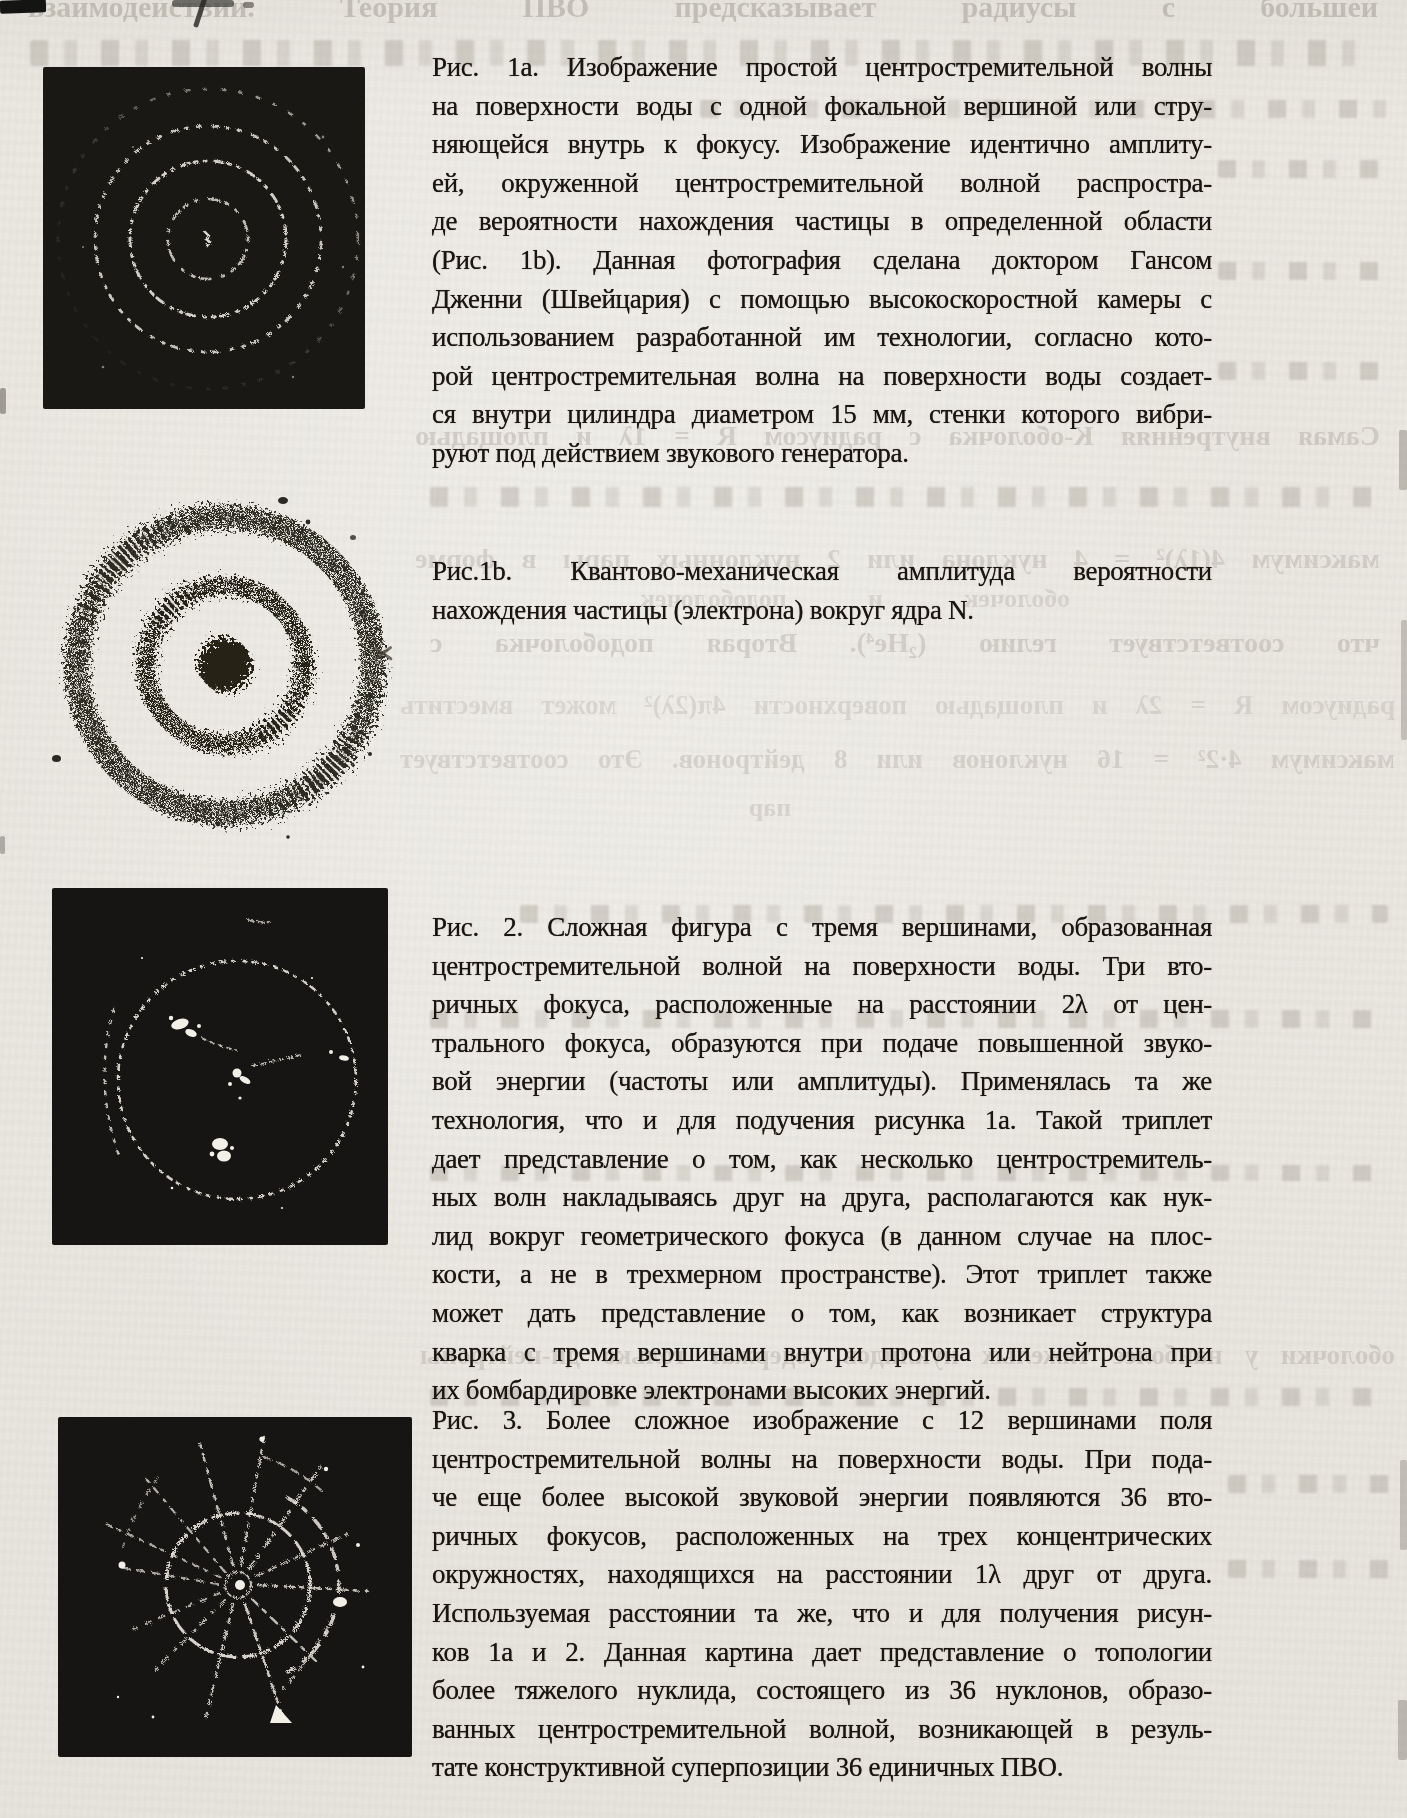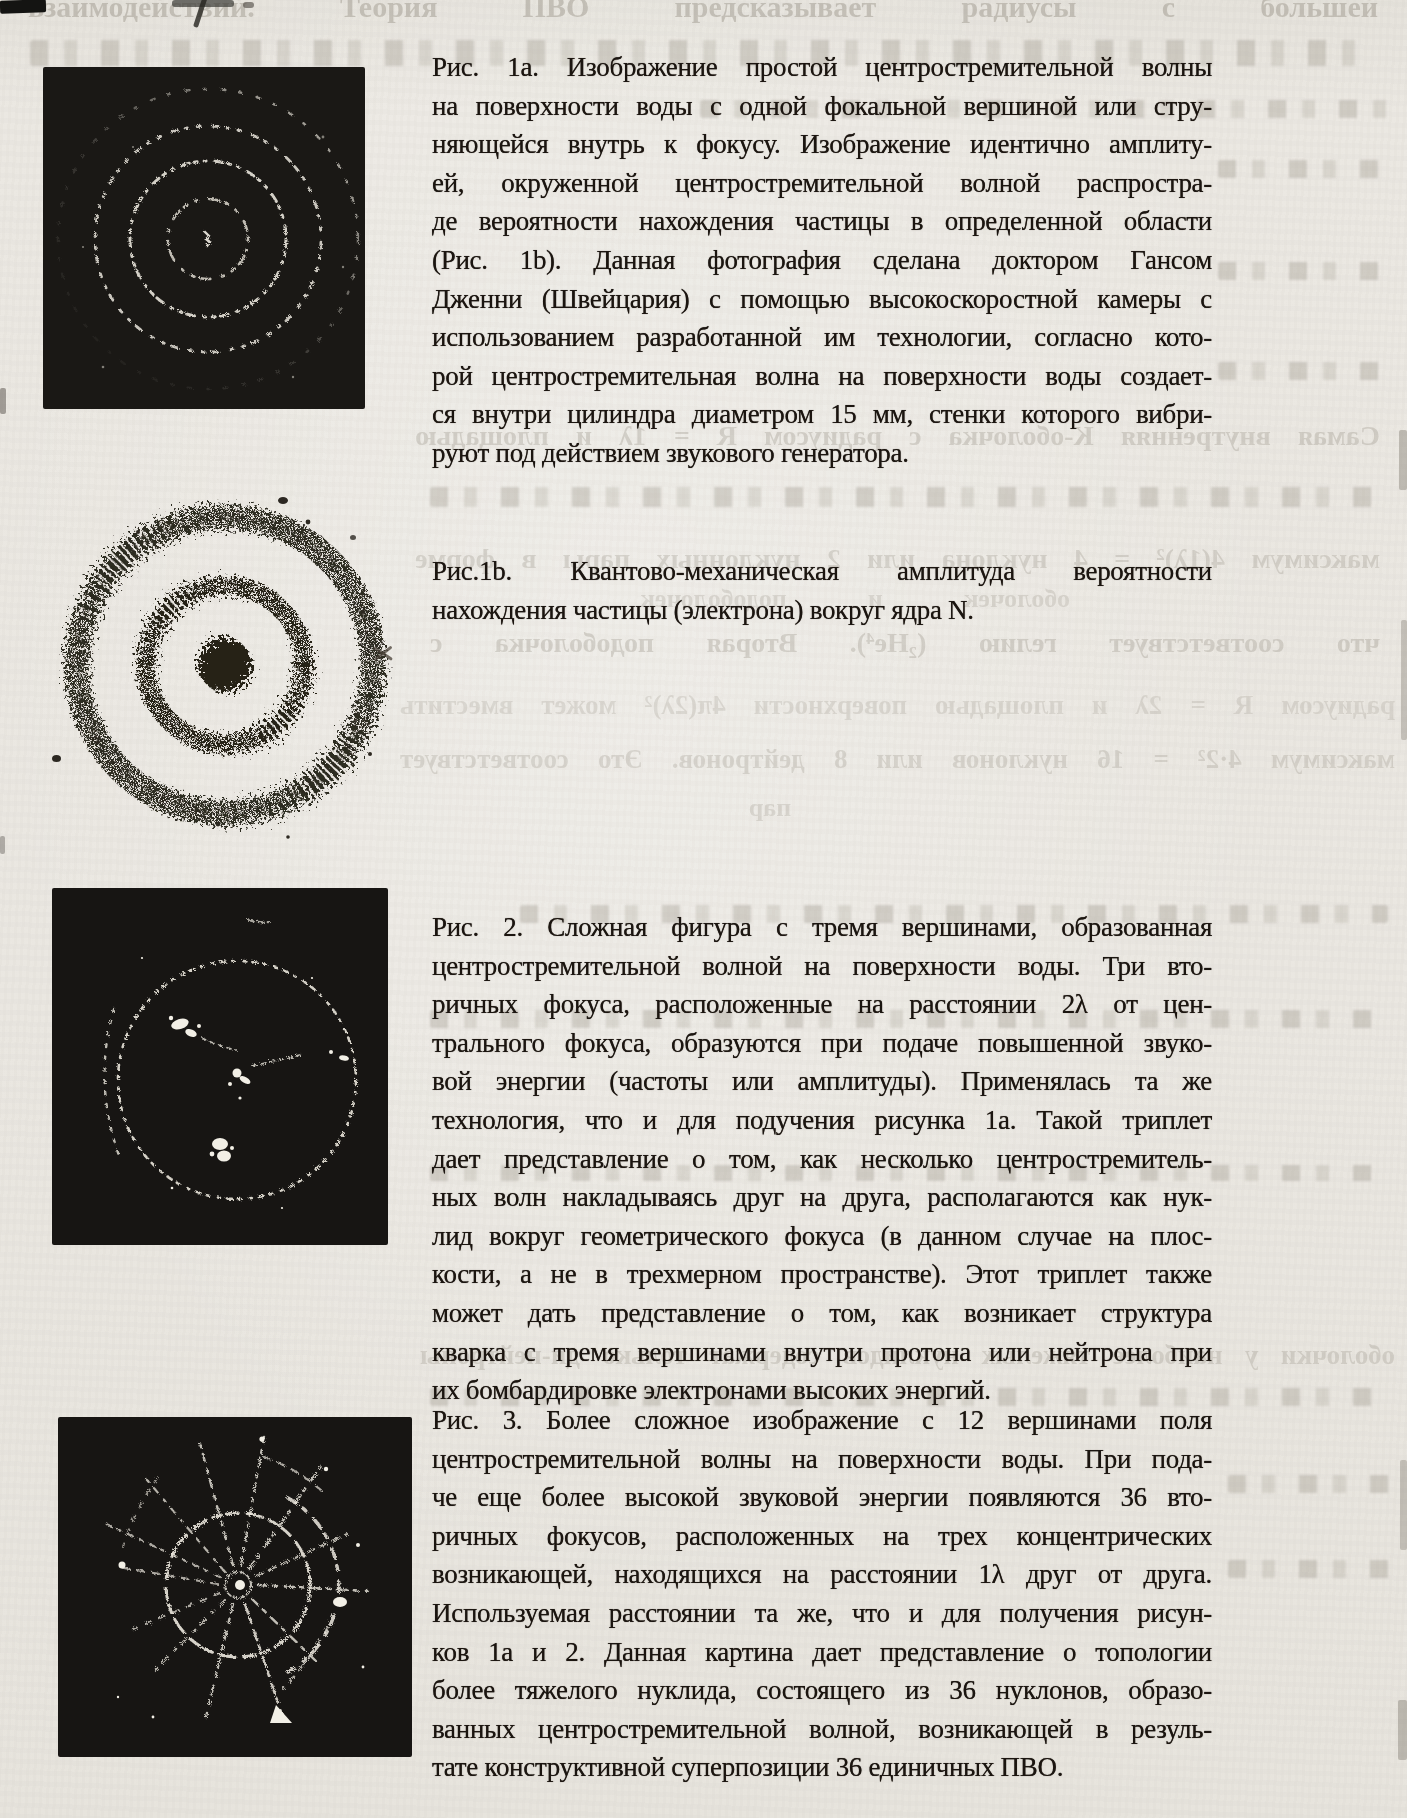--- a/index.html
+++ b/index.html
@@ -289,21 +289,21 @@
       <div class="cap-line">кости, а не в трехмерном пространстве). Этот триплет также</div>
       <div class="cap-line">может дать представление о том, как возникает структура</div>
       <div class="cap-line">кварка с тремя вершинами внутри протона или нейтрона при</div>
       <div class="cap-line cap-last">их бомбардировке электронами высоких энергий.</div>
     </div>
   <div class="caption" id="cap-3">
       <div class="cap-line">Рис. 3. Более сложное изображение с 12 вершинами поля</div>
       <div class="cap-line">центростремительной волны на поверхности воды. При пода-</div>
       <div class="cap-line">че еще более высокой звуковой энергии появляются 36 вто-</div>
       <div class="cap-line">ричных фокусов, расположенных на трех концентрических</div>
-      <div class="cap-line">возникающей, находящихся на расстоянии 1λ друг от друга.</div>
+      <div class="cap-line">окружностях, находящихся на расстоянии 1λ друг от друга.</div>
       <div class="cap-line">Используемая расстоянии та же, что и для получения рисун-</div>
       <div class="cap-line">ков 1а и 2. Данная картина дает представление о топологии</div>
       <div class="cap-line">более тяжелого нуклида, состоящего из 36 нуклонов, образо-</div>
       <div class="cap-line">ванных центростремительной волной, возникающей в резуль-</div>
       <div class="cap-line cap-last">тате конструктивной суперпозиции 36 единичных ПВО.</div>
     </div>
 
   <div class="mark" id="mk-a"></div>
   <div class="mark" id="mk-b"></div>
   <div class="mark" id="mk-c"></div>

